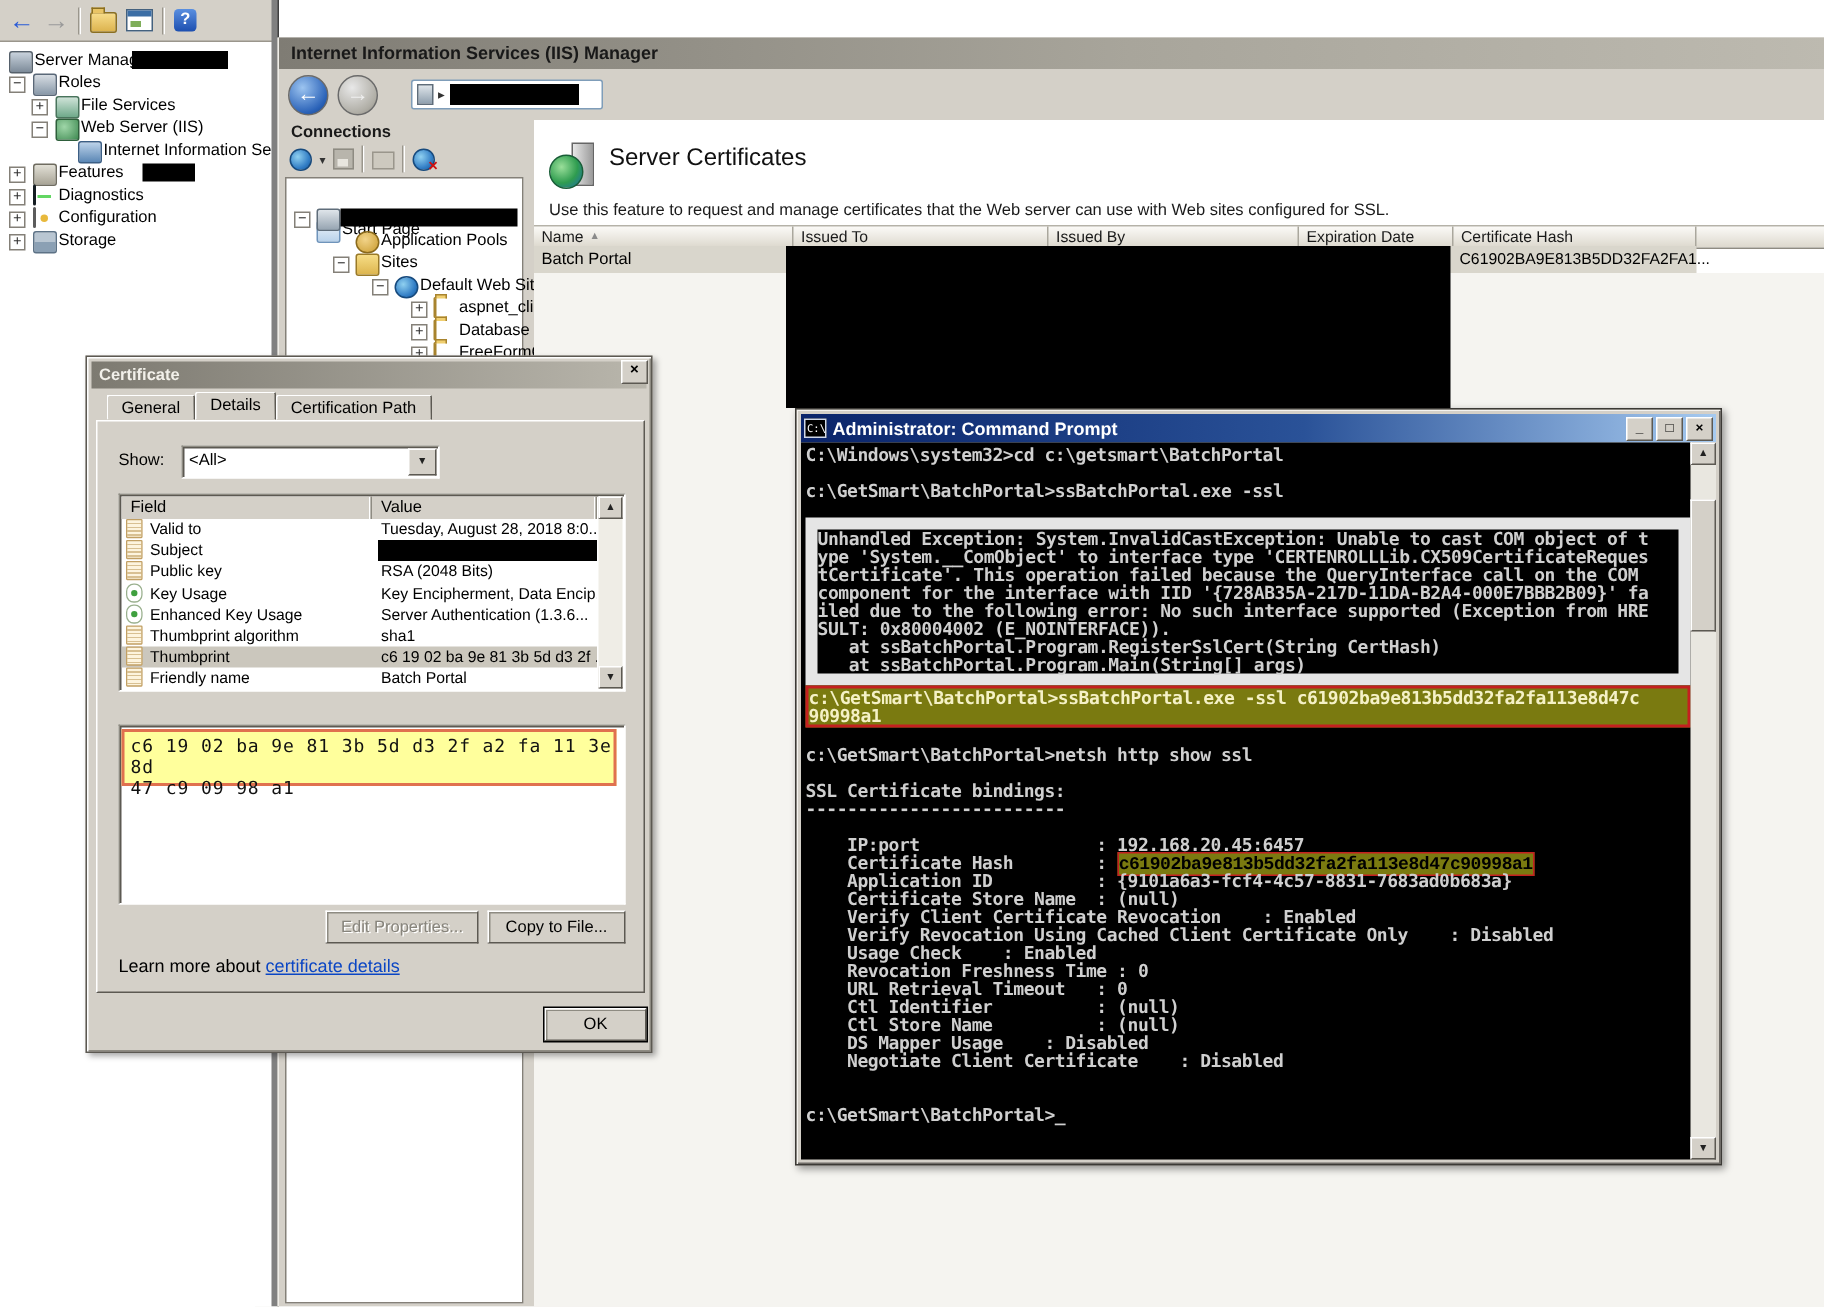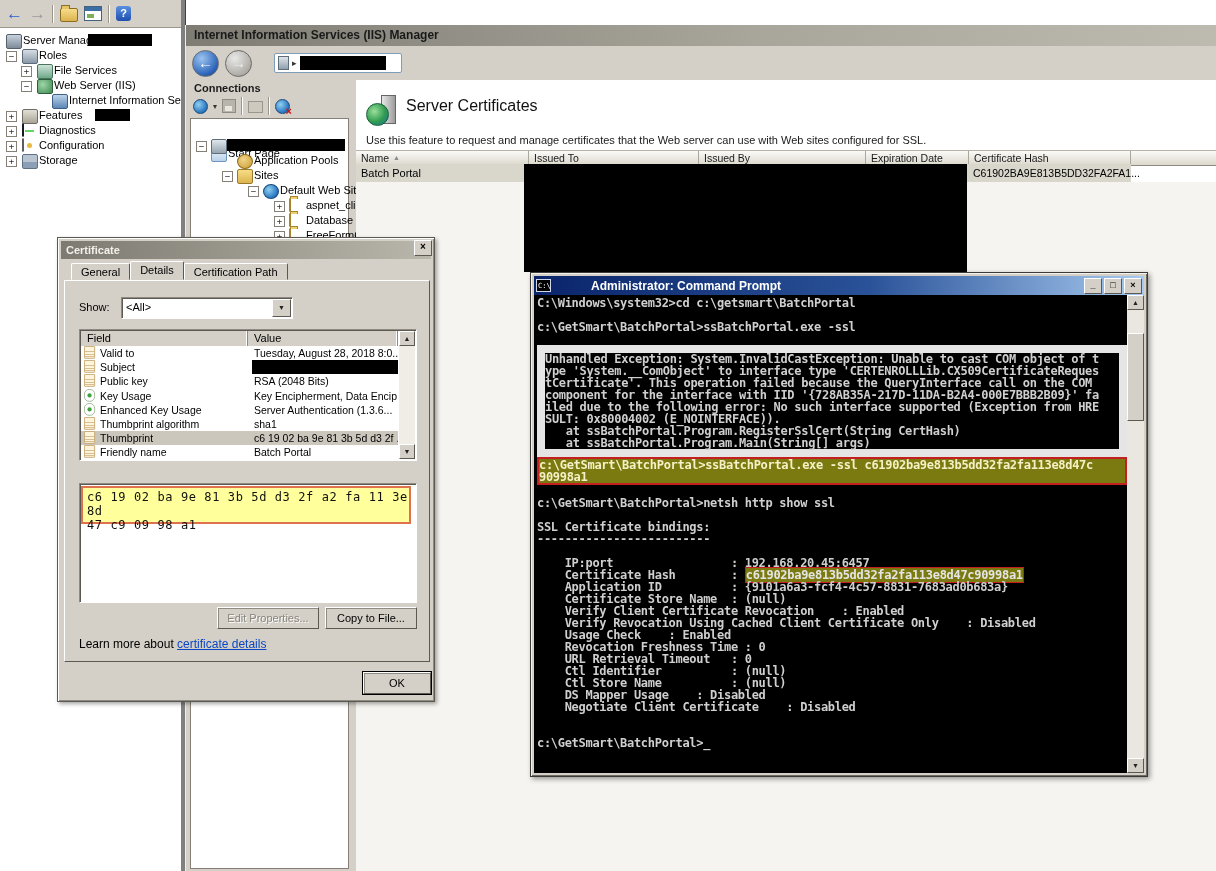--- a/index.html
+++ b/index.html
@@ -140,30 +140,30 @@
   .cd-learn{position:absolute;left:14px;top:356px;font-size:12px;color:#000;}
   .cd-learn a{color:#0b46c4;text-decoration:underline;}
   .cd-ok{position:absolute;left:305px;top:434px;width:68px;height:22px;line-height:20px;color:#000;outline:1px solid #000;}
   
   .cmd-win{left:530px;top:272px;width:616px;height:503px;background:#d4d0c8;border:1px solid #3c3a36;
            box-shadow:inset 1px 1px 0 #f4f2ee,inset -1px -1px 0 #6e6b66,2px 2px 5px rgba(0,0,0,.4);}
   .cmd-title{position:absolute;left:3px;top:3px;right:3px;height:19px;
              background:linear-gradient(90deg,#0a246a,#2a5298 55%,#a6caf0);display:flex;align-items:center;}
   .cmd-ico{width:15px;height:13px;background:#000;border:1px solid #cfd8e8;margin:0 4px 0 2px;
            color:#fff;font-family:"DejaVu Sans Mono",monospace;font-size:7px;line-height:12px;padding-left:1px;box-sizing:border-box;}
-  .cmd-title-text{color:#fff;font-weight:bold;font-size:12px;flex:1;margin-left:36px;}
+  .cmd-title-text{color:#fff;font-weight:bold;font-size:12px;flex:1;}
   .cmd-btn{width:16px;height:14px;background:#d4d0c8;border:1px solid;border-color:#fff #5c5952 #5c5952 #fff;
            margin-right:2px;text-align:center;font-size:9px;line-height:13px;font-weight:bold;color:#000;}
   .cmd-client{position:absolute;left:3px;top:22px;right:3px;bottom:3px;background:#000;}
   .console{position:absolute;left:3px;top:2px;right:17px;bottom:0;font-family:"DejaVu Sans Mono",monospace;
            font-size:12px;line-height:12px;font-weight:bold;color:#cfcfcf;letter-spacing:-0.3px;}
   .c-line{height:12px;white-space:pre;}
   .c-blk-error{border:8px solid #e5e5e5;}
   .c-blk-olive{border:2px solid #c42020;background:#7a7a10;color:#f5f1c6;}
-  .c-hl{background:#7a7a10;color:#e5e5e5;border:1px solid #c42020;}
+  .c-hl{background:#7a7a10;color:#000000;border:1px solid #c42020;font-family:Liberation Mono, monospace;}
   .cmd-scroll{position:absolute;top:0;right:0;width:17px;bottom:0;background:#e9e7e0;}
   .cmd-thumb{position:absolute;left:0;top:38px;width:17px;height:88px;background:#d4d0c8;
              border:1px solid;border-color:#fff #5c5952 #5c5952 #fff;box-sizing:border-box;}
 </style>
 </head>
 <body>
 
 <div class="abs sm-toolbar">
   <span class="g i-back">←</span>
   <span class="g i-fwd">→</span>

